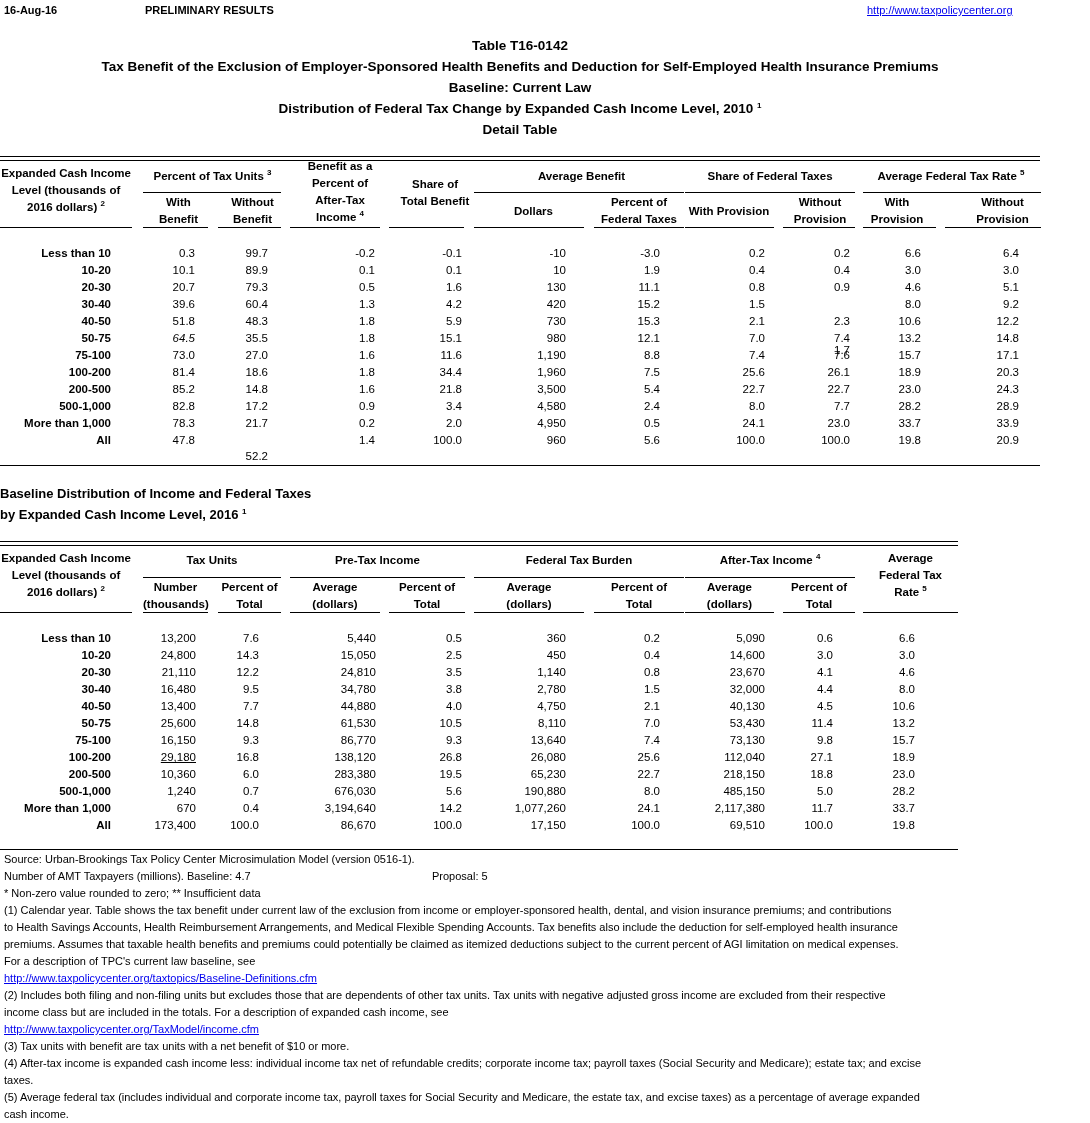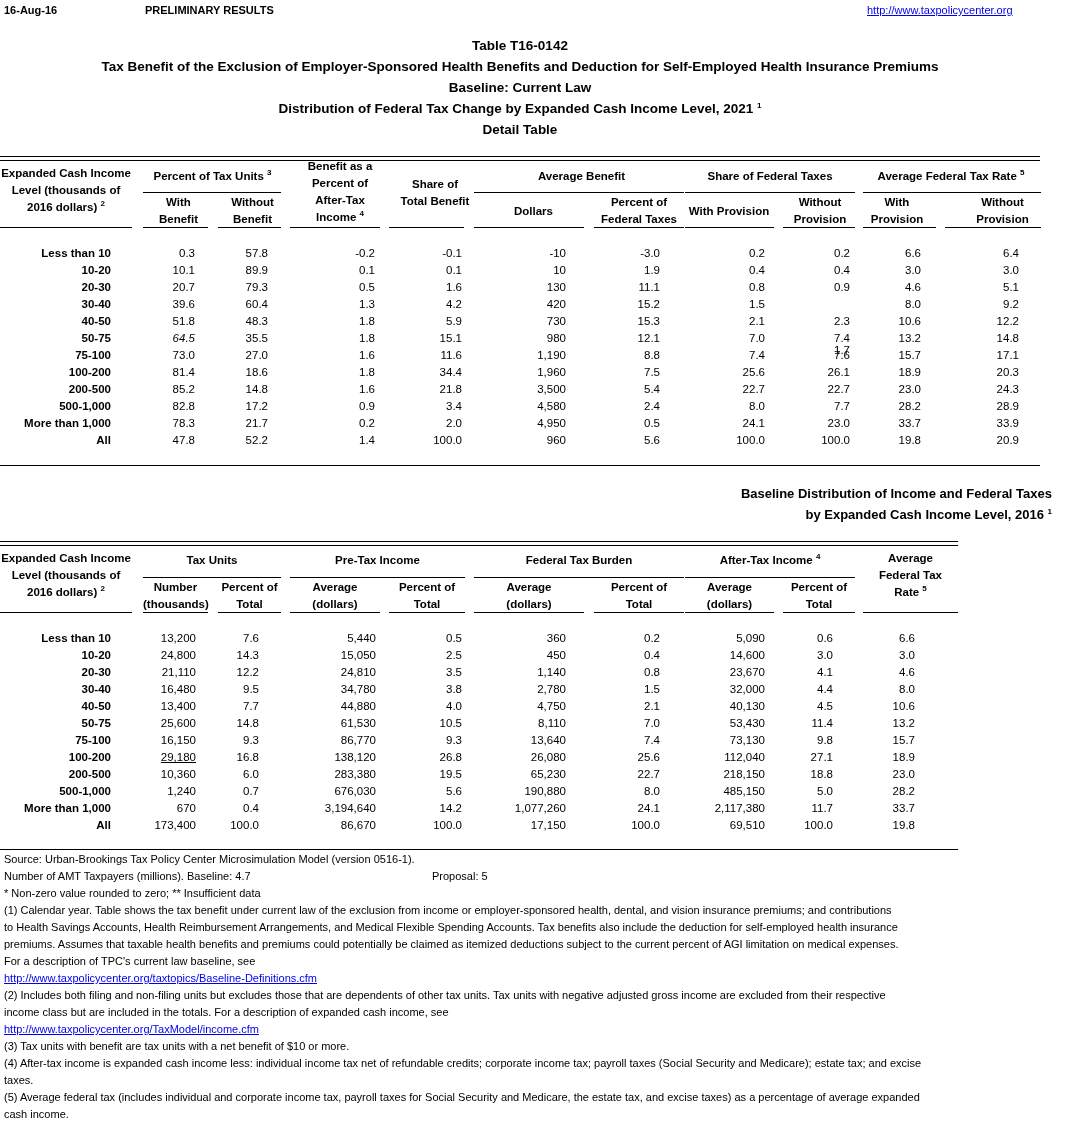--- a/index.html
+++ b/index.html
@@ -9,33 +9,33 @@
   .topbar { font-size: 11px; font-weight: bold; top: 4px; }
   .link { color: #0000ee; text-decoration: underline; }
   .title { left: 0; width: 1040px; text-align: center; font-weight: bold; font-size: 13.5px; }
   sup { font-size: 8px; vertical-align: 5px; line-height: 0; }
   .hline { position: absolute; height: 0; border-top: 1px solid #000; }
   .dline { position: absolute; height: 3px; border-top: 1px solid #000; border-bottom: 1px solid #000; }
   .hd { position: absolute; text-align: center; font-weight: bold; font-size: 11.5px; line-height: 17px; white-space: nowrap; }
   .cell { position: absolute; font-size: 11.5px; line-height: 17px; text-align: right; white-space: nowrap; }
   .rowlabel { position: absolute; font-size: 11.5px; line-height: 17px; font-weight: bold; text-align: right; white-space: nowrap; }
   .note { position: absolute; left: 4px; font-size: 11px; line-height: 17px; white-space: nowrap; }
-  .subtitle { left: 12px; width: 1040px; text-align: right; font-weight: bold; font-size: 13px; }
+  .subtitle { left: 0; width: 1040px; text-align: left; font-weight: bold; font-size: 13px; }
 </style>
 </head>
 <body>
 
 <div class="abs topbar" style="left:4px;">16-Aug-16</div>
 <div class="abs topbar" style="left:145px;">PRELIMINARY RESULTS</div>
 <a class="abs link" style="left:867px; top:4px; font-size:11px;">http://www.taxpolicycenter.org</a>
 
 <div class="abs title" style="top:38px;">Table T16-0142</div>
 <div class="abs title" style="top:59px;">Tax Benefit of the Exclusion of Employer-Sponsored Health Benefits and Deduction for Self-Employed Health Insurance Premiums</div>
 <div class="abs title" style="top:80px;">Baseline: Current Law</div>
-<div class="abs title" style="top:101px;"><span>Distribution of Federal Tax Change by Expanded Cash Income Level, 2021</span> <sup>1</sup></div>
+<div class="abs title" style="top:101px;"><span>Distribution of Federal Tax Change by Expanded Cash Income Level, 2010</span> <sup>1</sup></div>
 <div class="abs title" style="top:122px;">Detail Table</div>
 
 <div class="dline" style="left:0; top:156px; width:1040px;"></div>
 
 <div>
   <div class="hd" style="left:0; top:165px; width:132px;">
     <div>Expanded Cash Income</div>
     <div>Level (thousands of</div>
     <div><span>2016 dollars)</span> <sup>2</sup></div>
   </div>
@@ -94,21 +94,21 @@
 <div class="hline" style="left:594px; top:227px; width:90px;"></div>
 <div class="hline" style="left:685px; top:227px; width:89px;"></div>
 <div class="hline" style="left:783px; top:227px; width:72px;"></div>
 <div class="hline" style="left:863px; top:227px; width:73px;"></div>
 <div class="hline" style="left:945px; top:227px; width:96px;"></div>
 
 <div id="t1-body">
     <div>
       <div class="rowlabel" style="left: 0px; width: 111px; top: 245px;">Less than 10</div>
       <div class="cell" style="left: 105px; width: 90px; top: 245px;">0.3</div>
-      <div class="cell" style="left: 178px; width: 90px; top: 245px;">57.8</div>
+      <div class="cell" style="left: 178px; width: 90px; top: 245px;">99.7</div>
       <div class="cell" style="left: 285px; width: 90px; top: 245px;">-0.2</div>
       <div class="cell" style="left: 372px; width: 90px; top: 245px;">-0.1</div>
       <div class="cell" style="left: 476px; width: 90px; top: 245px;">-10</div>
       <div class="cell" style="left: 570px; width: 90px; top: 245px;">-3.0</div>
       <div class="cell" style="left: 675px; width: 90px; top: 245px;">0.2</div>
       <div class="cell" style="left: 760px; width: 90px; top: 245px;">0.2</div>
       <div class="cell" style="left: 831px; width: 90px; top: 245px;">6.6</div>
       <div class="cell" style="left: 929px; width: 90px; top: 245px;">6.4</div>
     </div>
     <div>
@@ -237,21 +237,21 @@
       <div class="cell" style="left: 476px; width: 90px; top: 415px;">4,950</div>
       <div class="cell" style="left: 570px; width: 90px; top: 415px;">0.5</div>
       <div class="cell" style="left: 675px; width: 90px; top: 415px;">24.1</div>
       <div class="cell" style="left: 760px; width: 90px; top: 415px;">23.0</div>
       <div class="cell" style="left: 831px; width: 90px; top: 415px;">33.7</div>
       <div class="cell" style="left: 929px; width: 90px; top: 415px;">33.9</div>
     </div>
     <div>
       <div class="rowlabel" style="left: 0px; width: 111px; top: 432px;">All</div>
       <div class="cell" style="left: 105px; width: 90px; top: 432px;">47.8</div>
-      <div class="cell" style="left: 178px; width: 90px; top: 432px;">52.2</div>
+      <div class="cell" style="left: 178px; width: 90px; top: 448px;">52.2</div>
       <div class="cell" style="left: 285px; width: 90px; top: 432px;">1.4</div>
       <div class="cell" style="left: 372px; width: 90px; top: 432px;">100.0</div>
       <div class="cell" style="left: 476px; width: 90px; top: 432px;">960</div>
       <div class="cell" style="left: 570px; width: 90px; top: 432px;">5.6</div>
       <div class="cell" style="left: 675px; width: 90px; top: 432px;">100.0</div>
       <div class="cell" style="left: 760px; width: 90px; top: 432px;">100.0</div>
       <div class="cell" style="left: 831px; width: 90px; top: 432px;">19.8</div>
       <div class="cell" style="left: 929px; width: 90px; top: 432px;">20.9</div>
     </div>
   </div>

